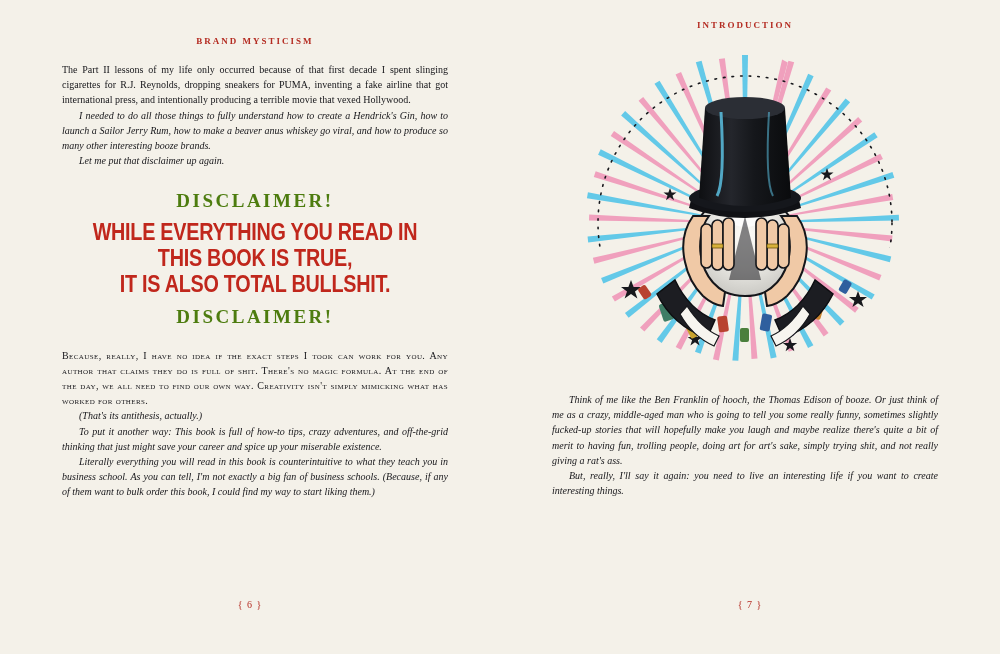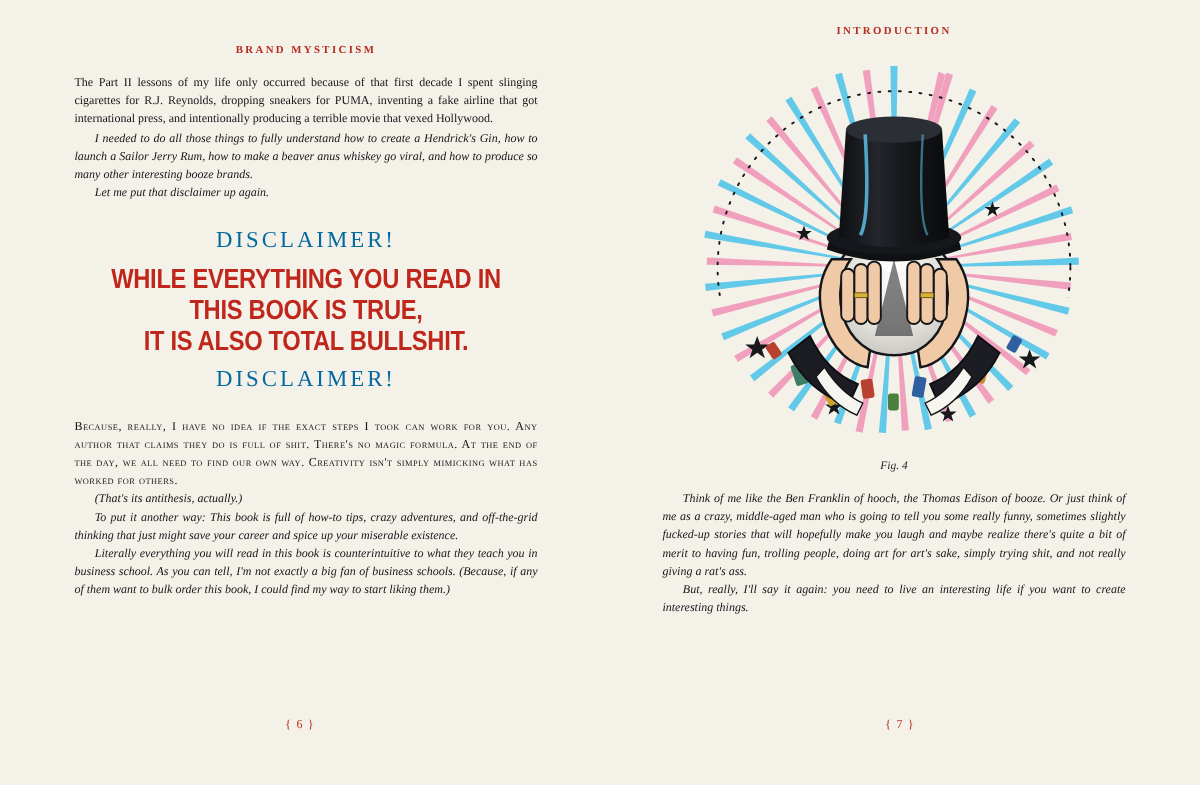--- a/index.html
+++ b/index.html
@@ -54,25 +54,25 @@
     font-variant: small-caps;
     letter-spacing: 0.4px;
   }
 
   
   .disclaimer-block {
     margin: 22px 0 20px 0;
     text-align: center;
   }
   .disclaimer-word {
-    color: #0369a1;
+    color: #4d7c0f;
     font-family: "Liberation Serif", serif;
     font-size: 19px;
     letter-spacing: 2.5px;
-    font-weight: normal;
+    font-weight: bold;
     margin: 0 0 8px 0;
   }
   .disclaimer-word.bottom { margin: 8px 0 0 0; }
   .disclaimer-shout {
     color: #c0271c;
     font-family: "Liberation Sans", sans-serif;
     font-weight: bold;
     font-size: 23px;
     line-height: 1.12;
     letter-spacing: -0.3px;
@@ -282,21 +282,20 @@
         <g>
           <path d="M116 152 q54 18 108 0 l2 8 q-56 20 -112 0 Z" fill="#101115"></path>
           <ellipse cx="170" cy="150" rx="56" ry="14" fill="#15171c"></ellipse>
           <path d="M124 150 L130 60 q40 -12 80 0 L216 150 q-46 16 -92 0 Z" fill="url(#hatGrad)"></path>
           <ellipse cx="170" cy="60" rx="40" ry="11" fill="#2b2e35"></ellipse>
           <path d="M146 64 q4 70 -4 84" stroke="#5bbfe0" stroke-width="3" fill="none" opacity="0.85"></path>
           <path d="M194 64 q-4 70 4 84" stroke="#5bbfe0" stroke-width="2" fill="none" opacity="0.55"></path>
         </g>
       </svg>
 
-      <div class="fig-caption">Fig. 4</div>
     </div>
 
     <div class="right-text">
       <p class="body indent">Think of me like the Ben Franklin of hooch, the Thomas Edison of booze. Or just think of me as a crazy, middle-aged man who is going to tell you some really funny, sometimes slightly fucked-up stories that will hopefully make you laugh and maybe realize there's quite a bit of merit to having fun, trolling people, doing art for art's sake, simply trying shit, and not really giving a rat's ass.</p>
       <p class="body indent">But, really, I'll say it again: you need to live an interesting life if you want to create interesting things.</p>
     </div>
 
     <div class="folio">{ 7 }</div>
   </div>
 </div>

